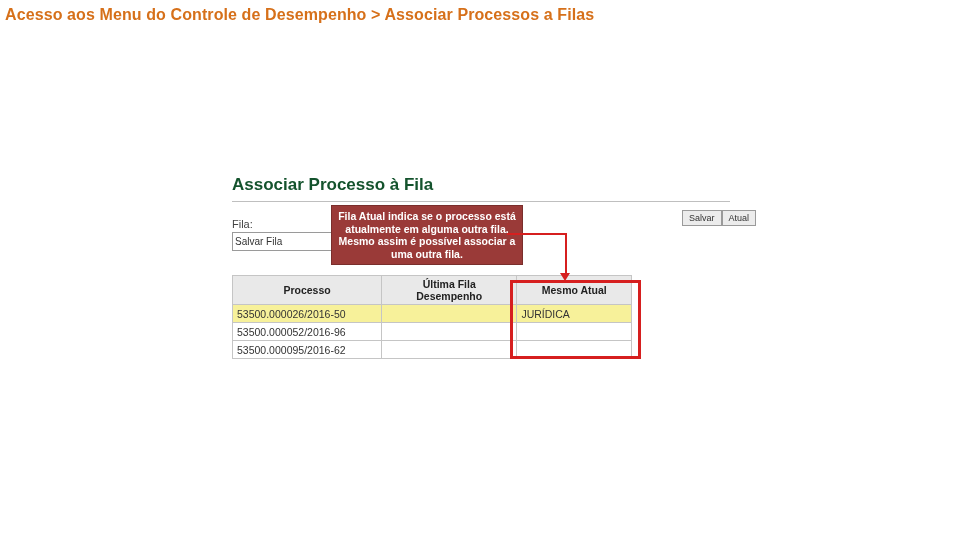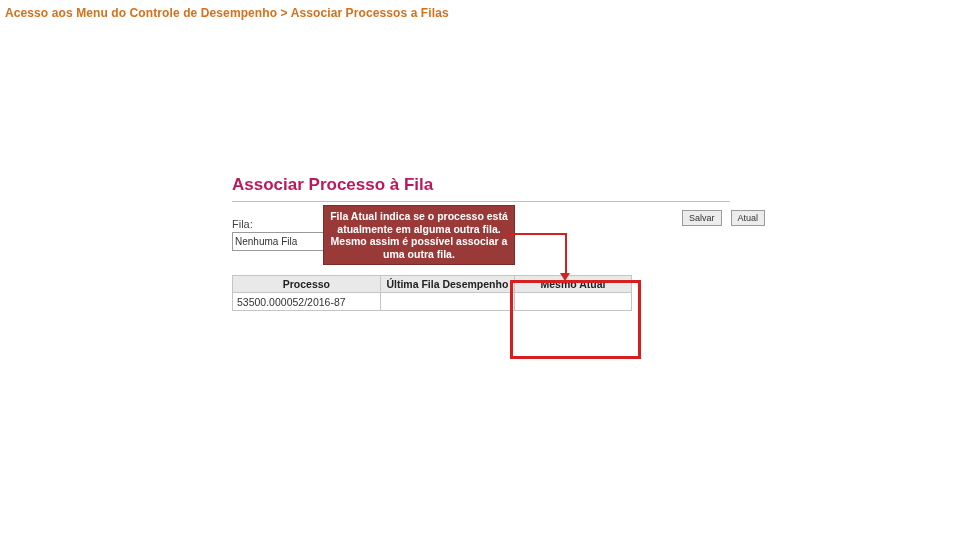--- a/index.html
+++ b/index.html
@@ -1,61 +1,71 @@
 <!DOCTYPE html>
 <html><head>
 <meta charset="utf-8">
 <style>
   html,body{margin:0;padding:0;width:960px;height:540px;background:#fff;font-family:Arial,Helvetica,sans-serif;}
-  .breadcrumb{position:absolute;left:5px;top:6px;font-size:12px;font-weight:bold;color:#d6701a;letter-spacing:.1px;}
+  .breadcrumb{position:absolute;left:5px;top:6px;font-size:16px;font-weight:bold;color:#d6701a;letter-spacing:.1px;}
   .panel{position:absolute;left:232px;top:175px;width:498px;}
-  .page-title{font-size:17px;font-weight:bold;color:#be185d;margin:0 0 6px 0;}
+  .page-title{font-size:17px;font-weight:bold;color:#14532d;margin:0 0 6px 0;}
   .title-rule{border:0;border-top:1px solid #bfbfbf;margin:0 0 16px 0;}
   .field-label{font-size:11px;color:#444;margin-bottom:2px;}
   .select{width:162px;height:17px;font-size:10px;border:1px solid #9a9a9a;padding:0 2px;line-height:15px;color:#333;background:#fff;position:relative;display:flex;align-items:center;justify-content:space-between;}
   .select .caret{font-size:8px;color:#555;}
-  .btns{position:absolute;left:682px;top:210px;display:flex;gap:9px;}
+  .btns{position:absolute;left:682px;top:210px;display:flex;gap:0;}
   .btn{height:16px;font-size:9px;border:1px solid #9a9a9a;background:#ececec;padding:0 6px;line-height:14px;color:#333;cursor:pointer;}
   table.data{width:400px;border-collapse:collapse;font-size:10.5px;margin-top:24px;}
-  table.data th{background:#e9e9e9;border:1px solid #c5c5c5;font-weight:bold;text-align:center;padding:2px 0;color:#222;}
+  table.data th{background:#e9e9e9;border:1px solid #c5c5c5;font-weight:bold;text-align:center;padding:2px 12px;color:#222;}
   table.data td{border:1px solid #c5c5c5;padding:2px 4px;color:#333;height:13px;}
   tr.hl td{background:#f7f19a;}
-  .callout{position:absolute;left:323px;top:205px;width:178px;background:#9a3a38;color:#fff;font-size:10.5px;font-weight:bold;text-align:center;padding:4px 6px;line-height:1.2;border:1px solid #7a2e2c;}
+  .callout{position:absolute;left:331px;top:205px;width:178px;background:#9a3a38;color:#fff;font-size:10.5px;font-weight:bold;text-align:center;padding:4px 6px;line-height:1.2;border:1px solid #7a2e2c;}
   .redbox{position:absolute;border:3px solid #d61f1f;pointer-events:none;}
   .arrow-h{position:absolute;background:#d61f1f;height:2px;}
   .arrow-v{position:absolute;background:#d61f1f;width:2px;}
   .arrow-head{position:absolute;width:0;height:0;border-left:5px solid transparent;border-right:5px solid transparent;border-top:8px solid #d61f1f;}
 </style>
 </head>
 <body>
 
 <div class="breadcrumb">Acesso aos Menu do Controle de Desempenho &gt; Associar Processos a Filas</div>
 
 <div class="panel">
   <h1 class="page-title">Associar Processo à Fila</h1>
   <hr class="title-rule">
   <div>
     <div class="field-label">Fila:</div>
     <div class="select">
-      <span>Nenhuma Fila</span>
+      <span>Salvar Fila</span>
       <span class="caret">▼</span>
     </div>
   </div>
 
   <table class="data">
     <thead>
       <tr>
         <th style="width:143px">Processo</th>
         <th style="width:130px">Última Fila Desempenho</th>
         <th style="width:113px">Mesmo Atual</th>
       </tr>
     </thead>
     <tbody id="tbody">
+        <tr class="hl">
+          <td>53500.000026/2016-50</td>
+          <td></td>
+          <td>JURÍDICA</td>
+        </tr>
         <tr>
-          <td>53500.000052/2016-87</td>
+          <td>53500.000052/2016-96</td>
+          <td></td>
+          <td></td>
+        </tr>
+        <tr>
+          <td>53500.000095/2016-62</td>
           <td></td>
           <td></td>
         </tr>
       </tbody>
   </table>
 </div>
 
 <div class="btns">
   <button class="btn">Salvar</button>
   <button class="btn">Atual</button>

